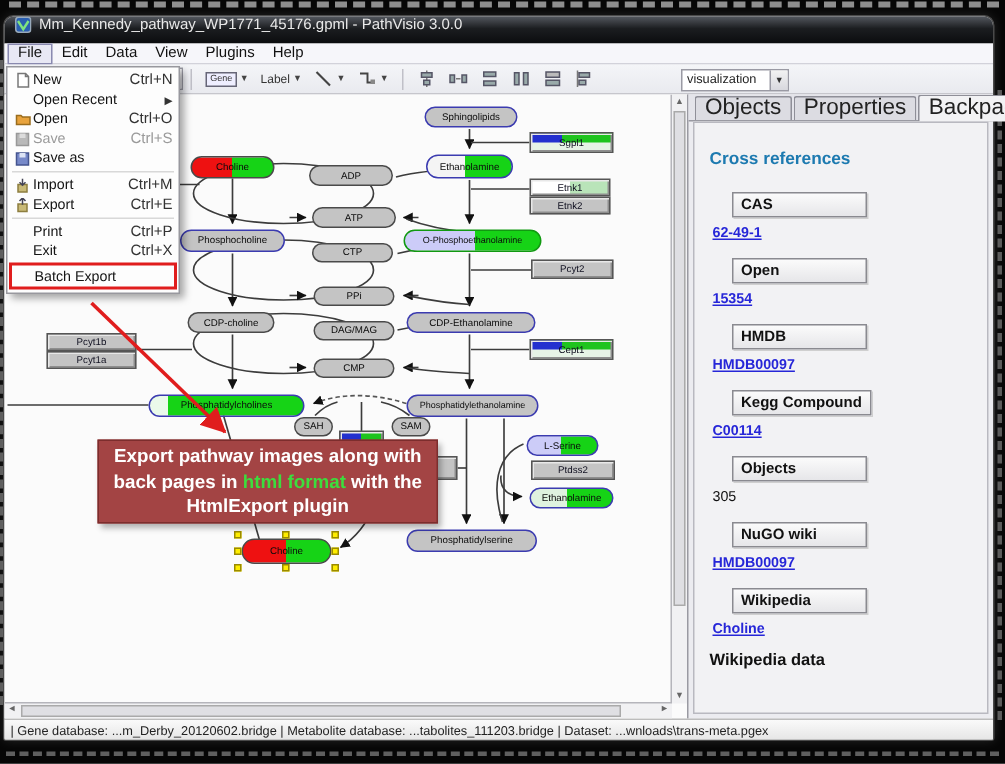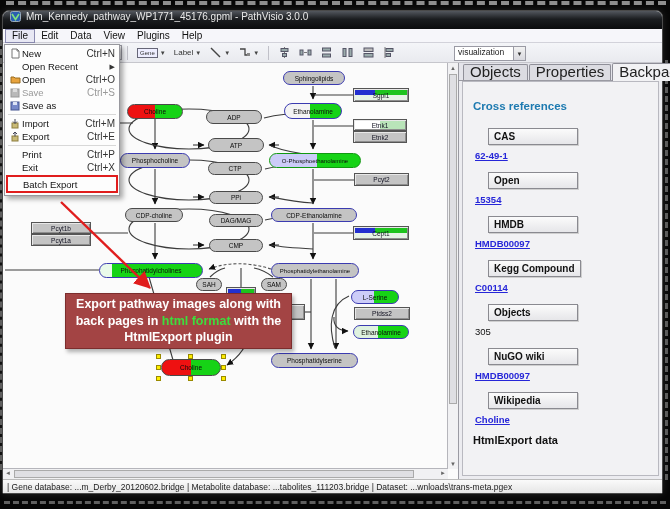--- a/index.html
+++ b/index.html
@@ -389,21 +389,21 @@
         </div>
         <div class="xsec">
           <span class="xhead">NuGO wiki</span>
           <span class="xval"><a class="xlink" href="#">HMDB00097</a></span>
         </div>
         <div class="xsec">
           <span class="xhead">Wikipedia</span>
           <span class="xval"><a class="xlink" href="#">Choline</a></span>
         </div>
 
-        <div id="expr-footer">HtmlExport data</div>
+        <div id="expr-footer">Wikipedia data</div>
       </div>
     </div>
   </div>
 
   <div id="statusbar">
     <span>| Gene database: ...m_Derby_20120602.bridge | Metabolite database: ...tabolites_111203.bridge | Dataset: ...wnloads\trans-meta.pgex</span>
   </div>
 
   <div id="filemenu">
     <div class="fm-row">

